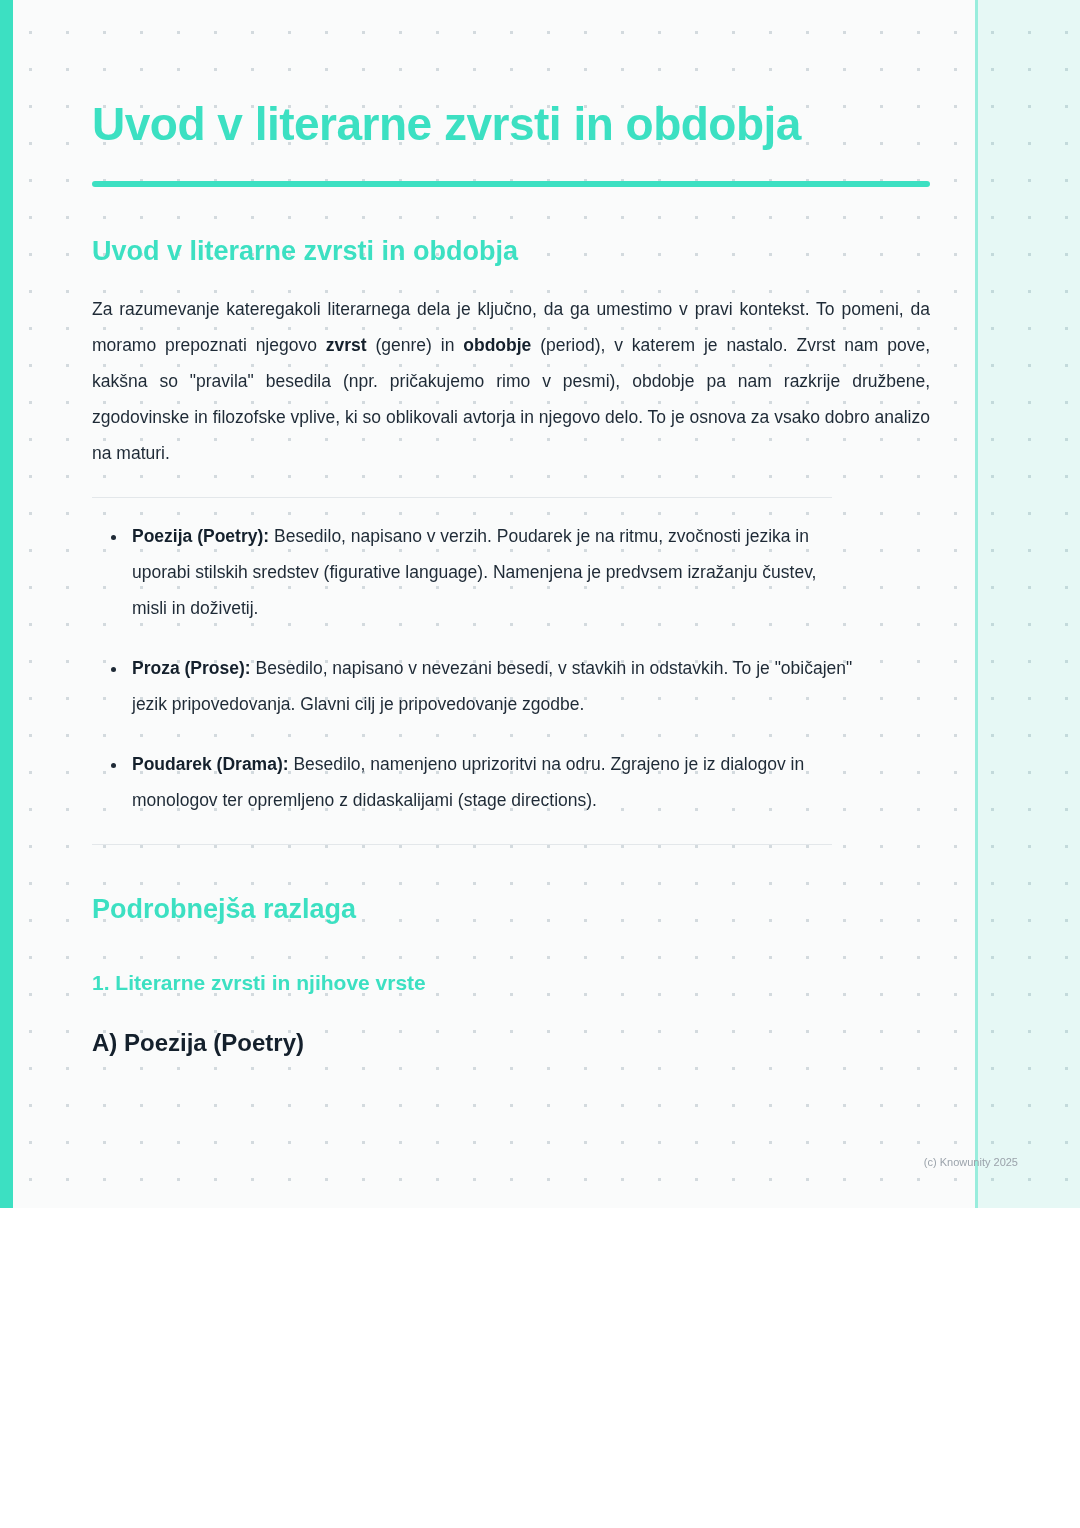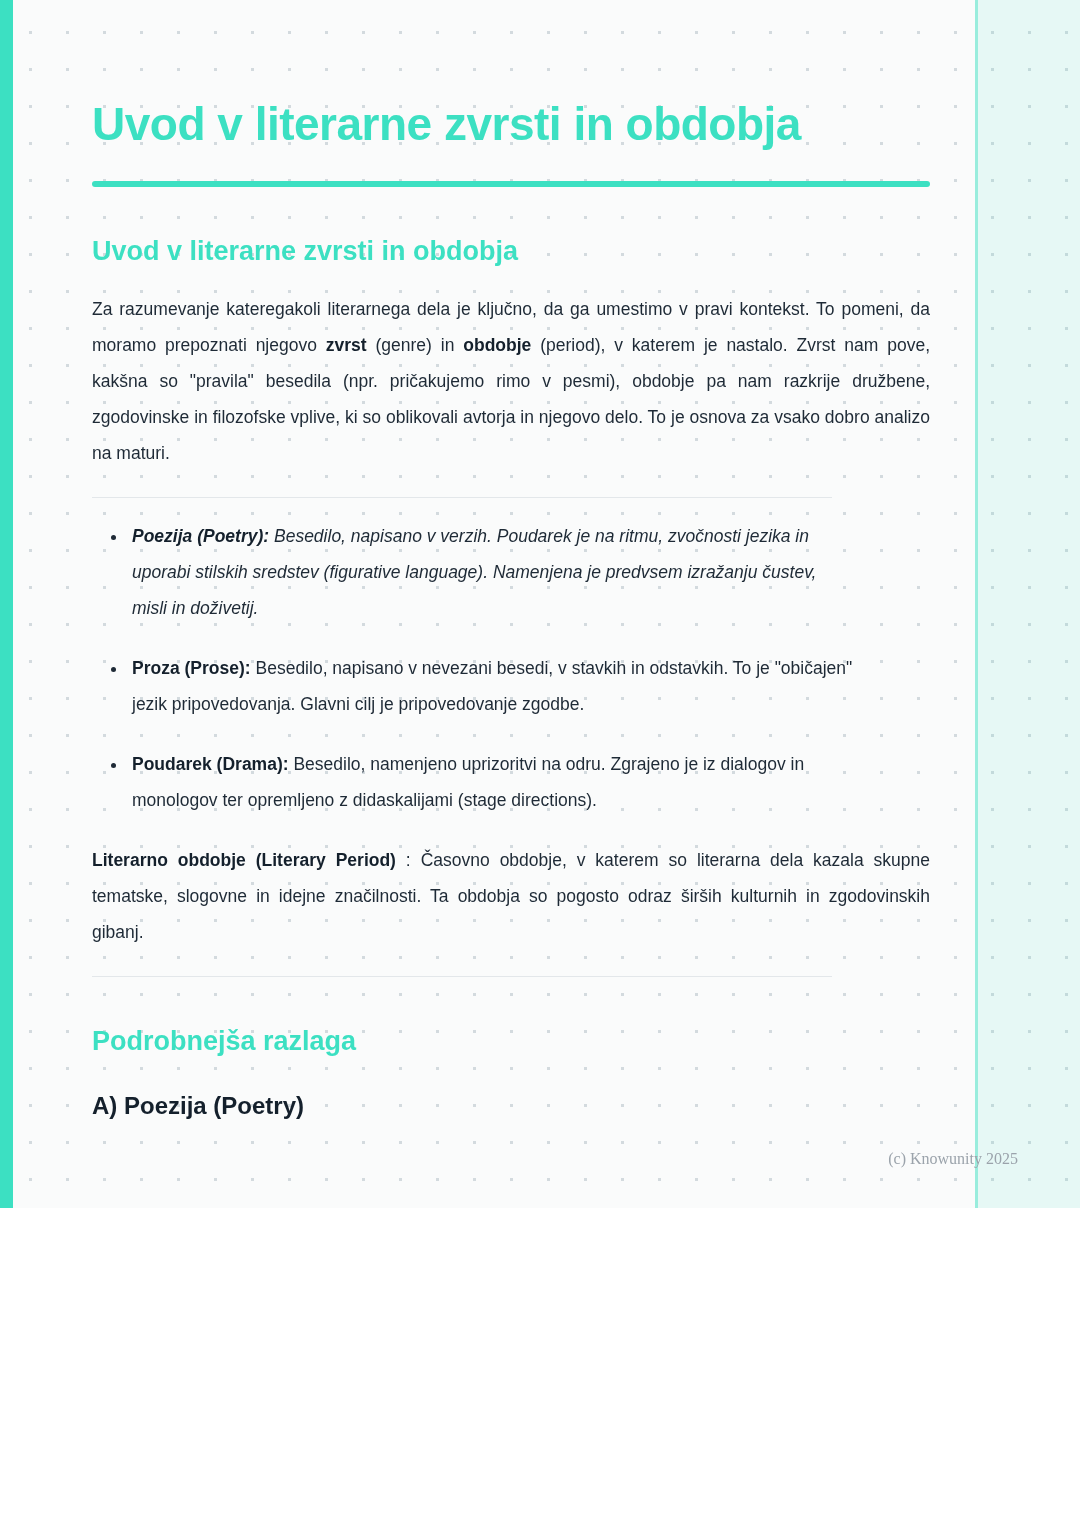--- a/index.html
+++ b/index.html
@@ -91,35 +91,34 @@
     padding-left: 36px;
   }
   ul.bullet-list li {
     font-size: 17.5px;
     line-height: 36px;
     color: #1e2a36;
     max-width: 724px;
     margin-top: 24px;
     padding-left: 4px;
   }
-  ul.bullet-list li:first-child { margin-top: 1px; font-style: italic; }
+  ul.bullet-list li:first-child { margin-top: 1px; }
   p.sub-item {
     margin: 34px 0 0 0;
     font-size: 24px;
     font-weight: 700;
     color: #14202c;
   }
   .footer-note {
     position: absolute;
     right: 62px;
     bottom: 40px;
-    font-size: 16px;
+    font-size: 11px;
     color: #9ba3ab;
     z-index: 4;
-    font-family: Liberation Serif, serif;
   }
 </style>
 </head>
 <body>
 
 <div class="page">
 
   <div class="left-stripe"></div>
   <div class="right-column"></div>
 
@@ -136,26 +135,26 @@
     <hr class="section-divider">
 
 
 
     <ul class="bullet-list">
         <li><strong>Poezija (Poetry):</strong> Besedilo, napisano v verzih. Poudarek je na ritmu, zvočnosti jezika in uporabi stilskih sredstev (figurative language). Namenjena je predvsem izražanju čustev, misli in doživetij.</li>
         <li><strong>Proza (Prose):</strong> Besedilo, napisano v nevezani besedi, v stavkih in odstavkih. To je "običajen" jezik pripovedovanja. Glavni cilj je pripovedovanje zgodbe.</li>
         <li><strong>Poudarek (Drama):</strong> Besedilo, namenjeno uprizoritvi na odru. Zgrajeno je iz dialogov in monologov ter opremljeno z didaskalijami (stage directions).</li>
       </ul>
 
-    <p class="body-text"><strong>Literarno obdobje (Literary Period)</strong> : Časovno obdobje, v katerem so literarna dela kazala skupne tematske, slogovne in idejne značilnosti. Ta obdobja so pogosto odraz širših kulturnih in zgodovinskih gibanj.</p>
 
     <hr class="section-divider">
 
     <h2 class="section-heading">Podrobnejša razlaga</h2>
 
+    <h3 class="subsection-heading">1. Literarne zvrsti in njihove vrste</h3>
 
     <p class="sub-item">A) Poezija (Poetry)</p>
 
   </main>
 
   <div class="footer-note">(c) Knowunity 2025</div>
 
 </div>
 
 </body></html>

